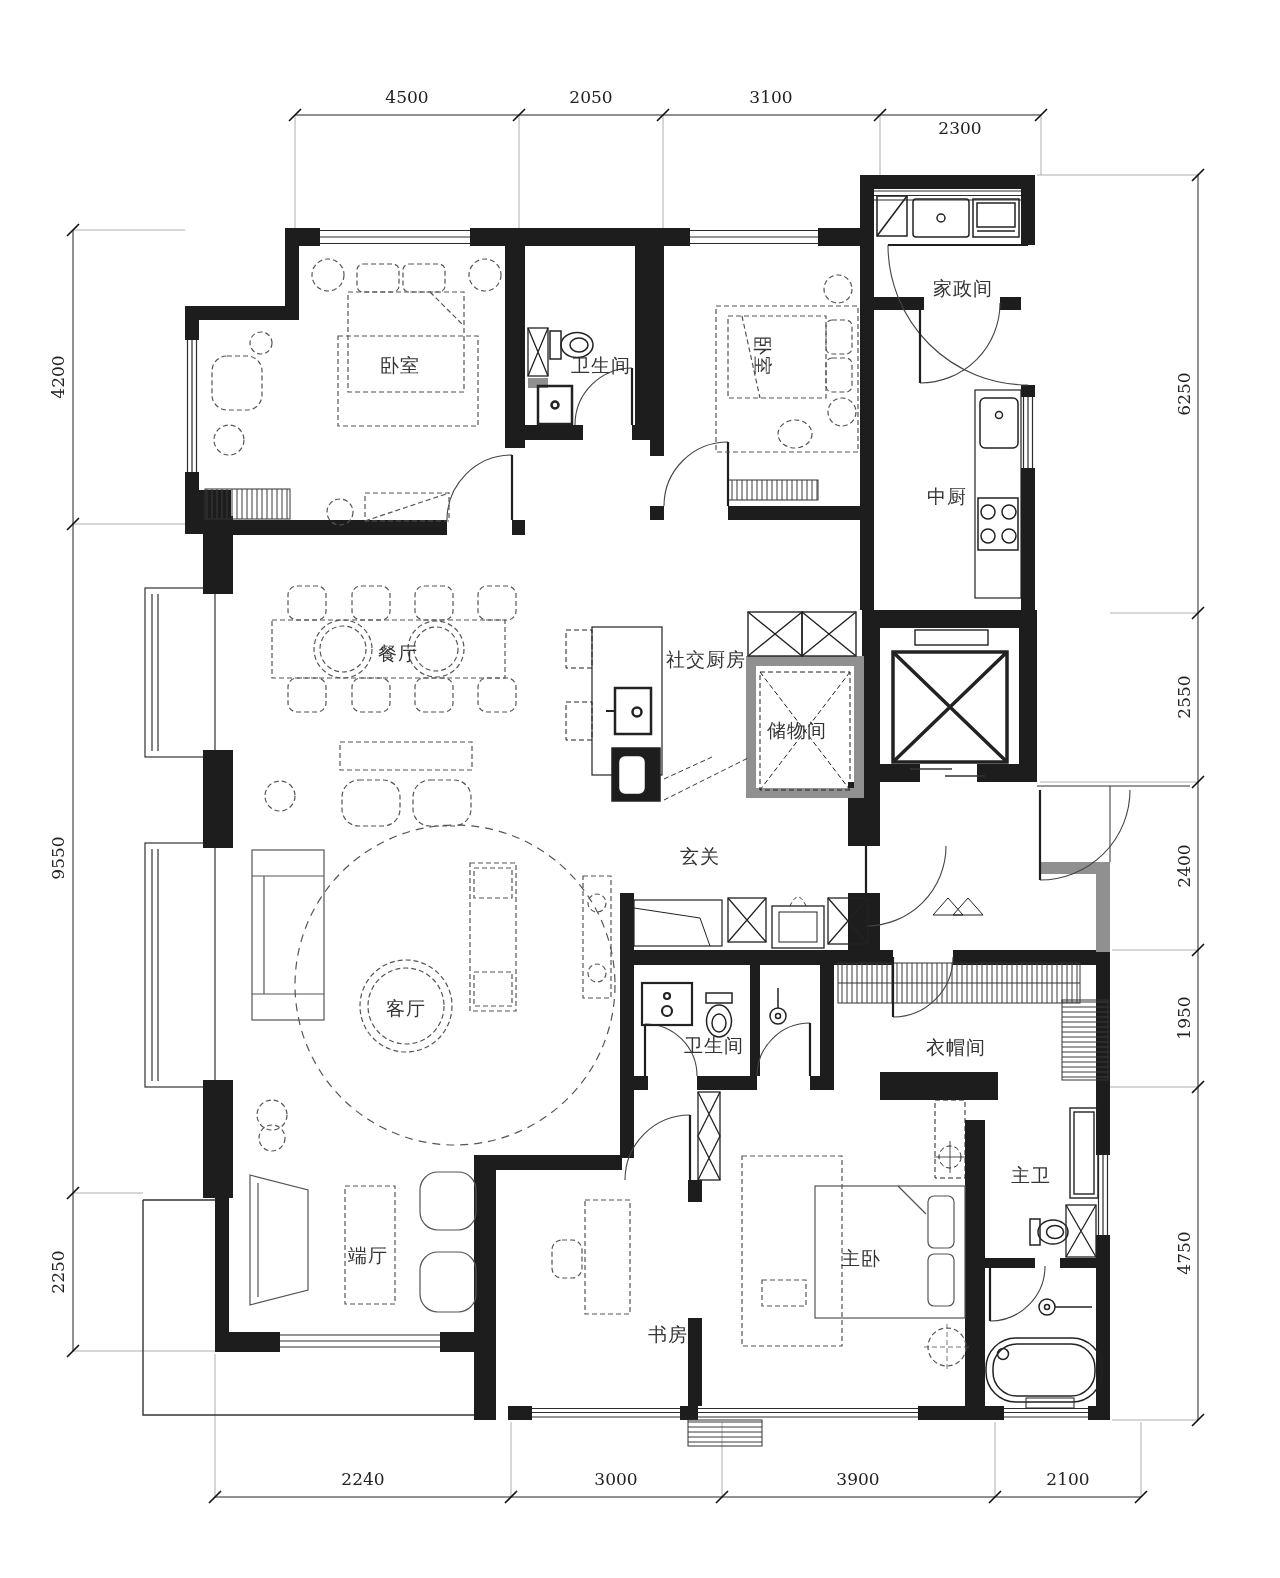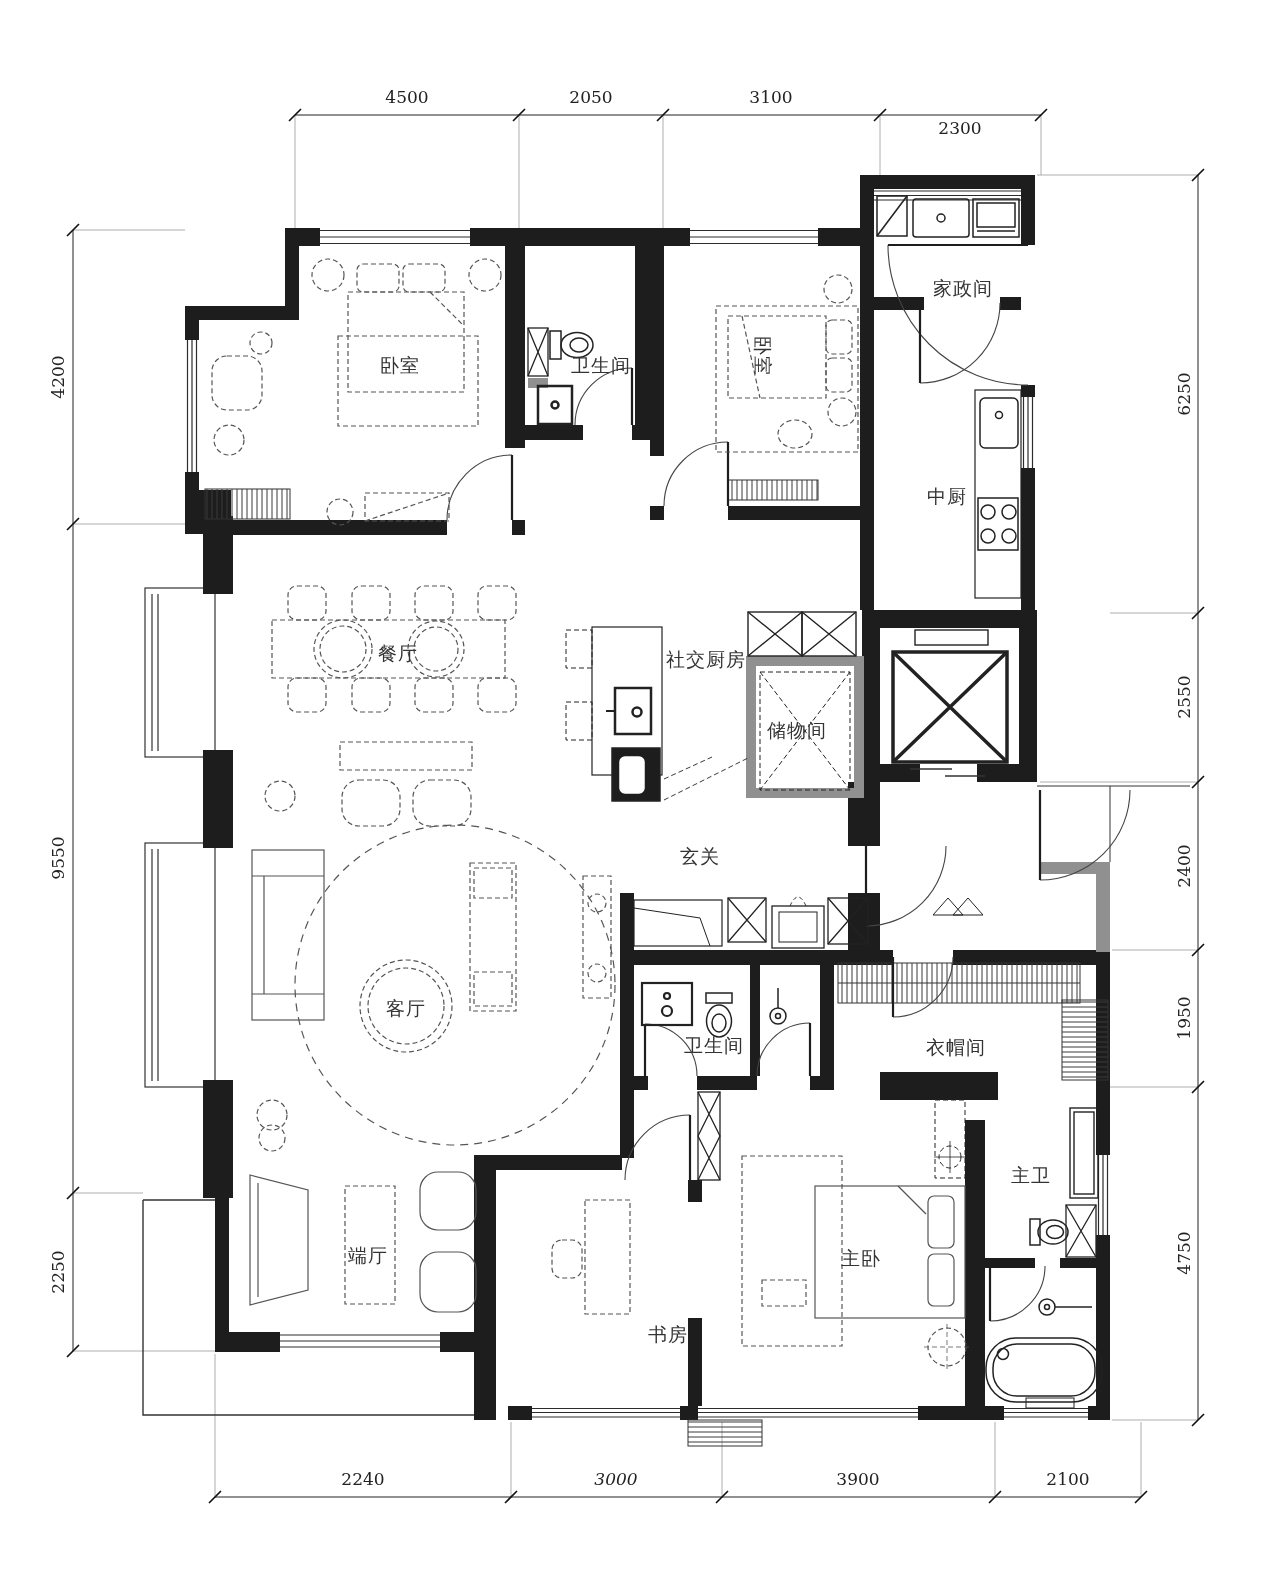--- a/index.html
+++ b/index.html
@@ -487,17 +487,17 @@
   <span class="dim v" style="left:58px;top:858px;">9550</span>
   <span class="dim v" style="left:58px;top:1272px;">2250</span>
 
   <span class="dim v" style="left:1184px;top:394px;">6250</span>
   <span class="dim v" style="left:1184px;top:697px;">2550</span>
   <span class="dim v" style="left:1184px;top:866px;">2400</span>
   <span class="dim v" style="left:1184px;top:1018px;">1950</span>
   <span class="dim v" style="left:1184px;top:1253px;">4750</span>
 
   <span class="dim" style="left:363px;top:1479px;">2240</span>
-  <span class="dim" style="left:616px;top:1479px;font-style:italic;">3000</span>
+  <span class="dim" style="left:616px;top:1479px;">3000</span>
   <span class="dim" style="left:858px;top:1479px;">3900</span>
   <span class="dim" style="left:1068px;top:1479px;text-align:center;">2100</span>
 
 </div>
 
 </body></html>

